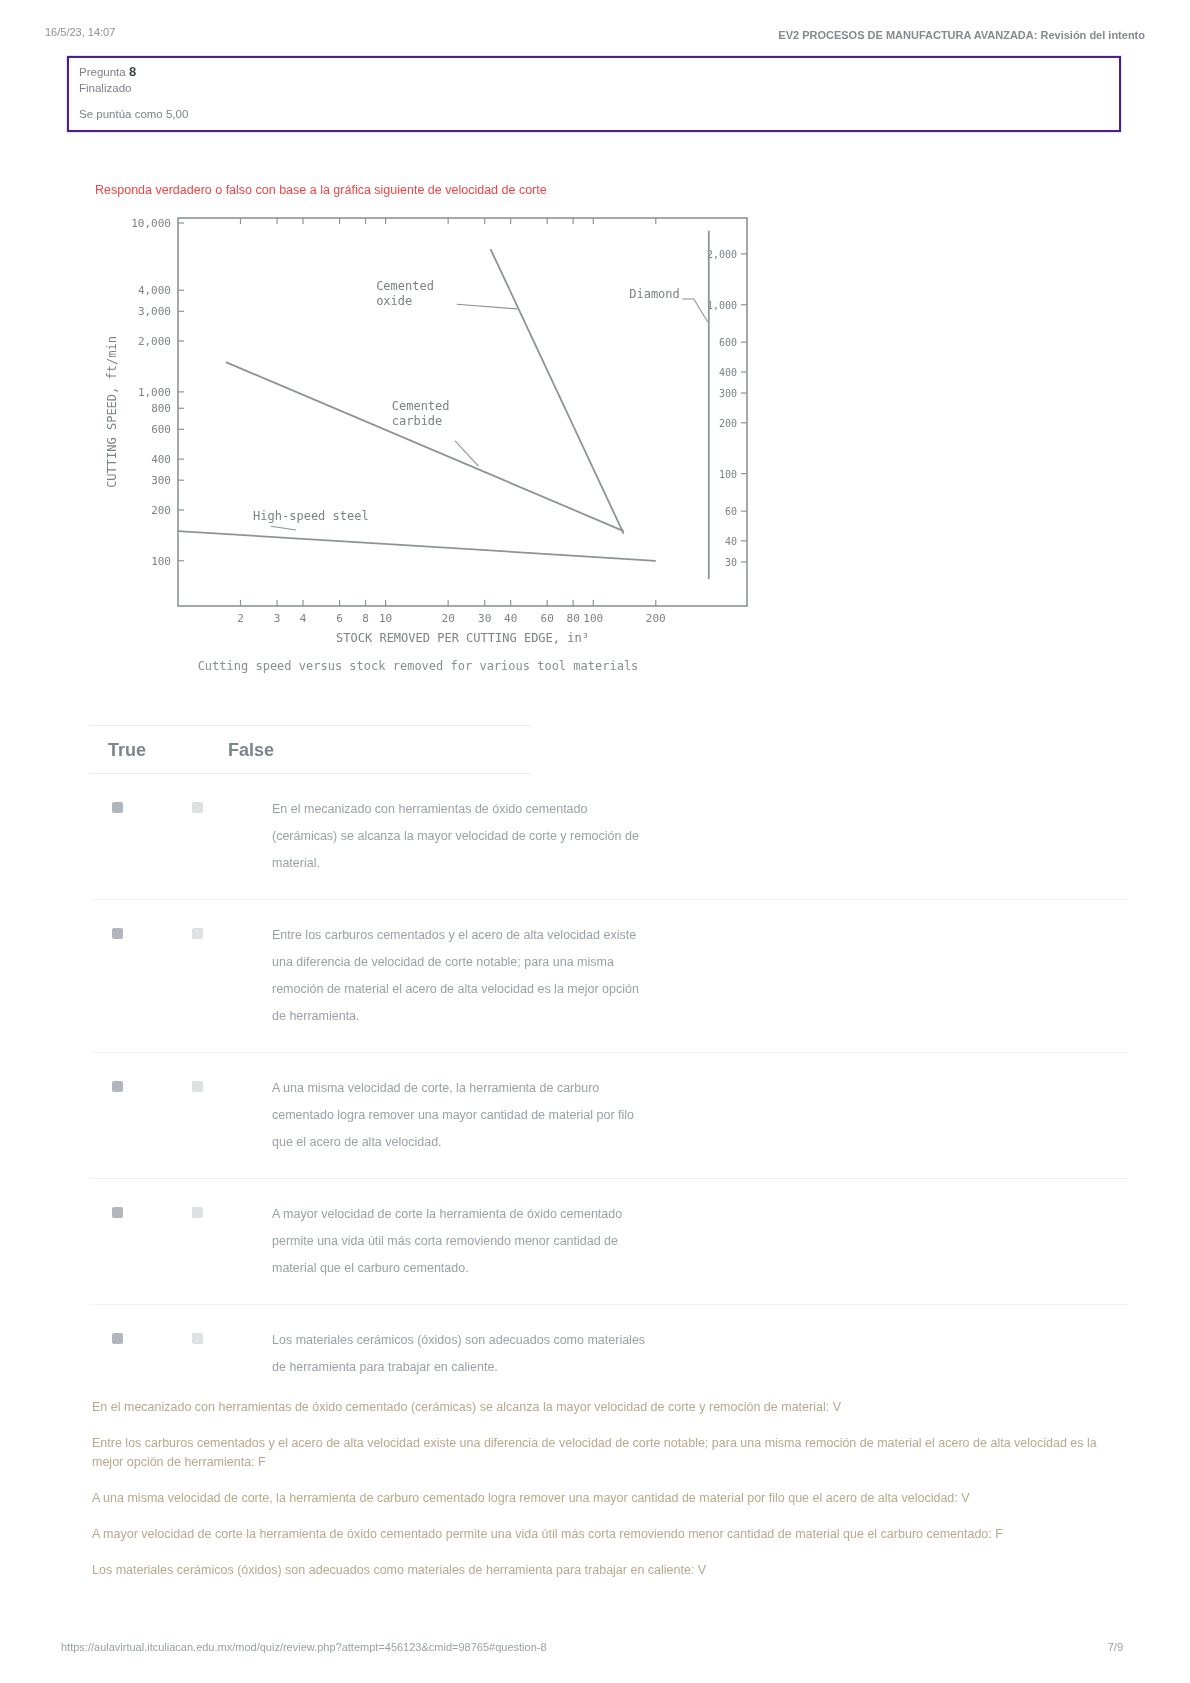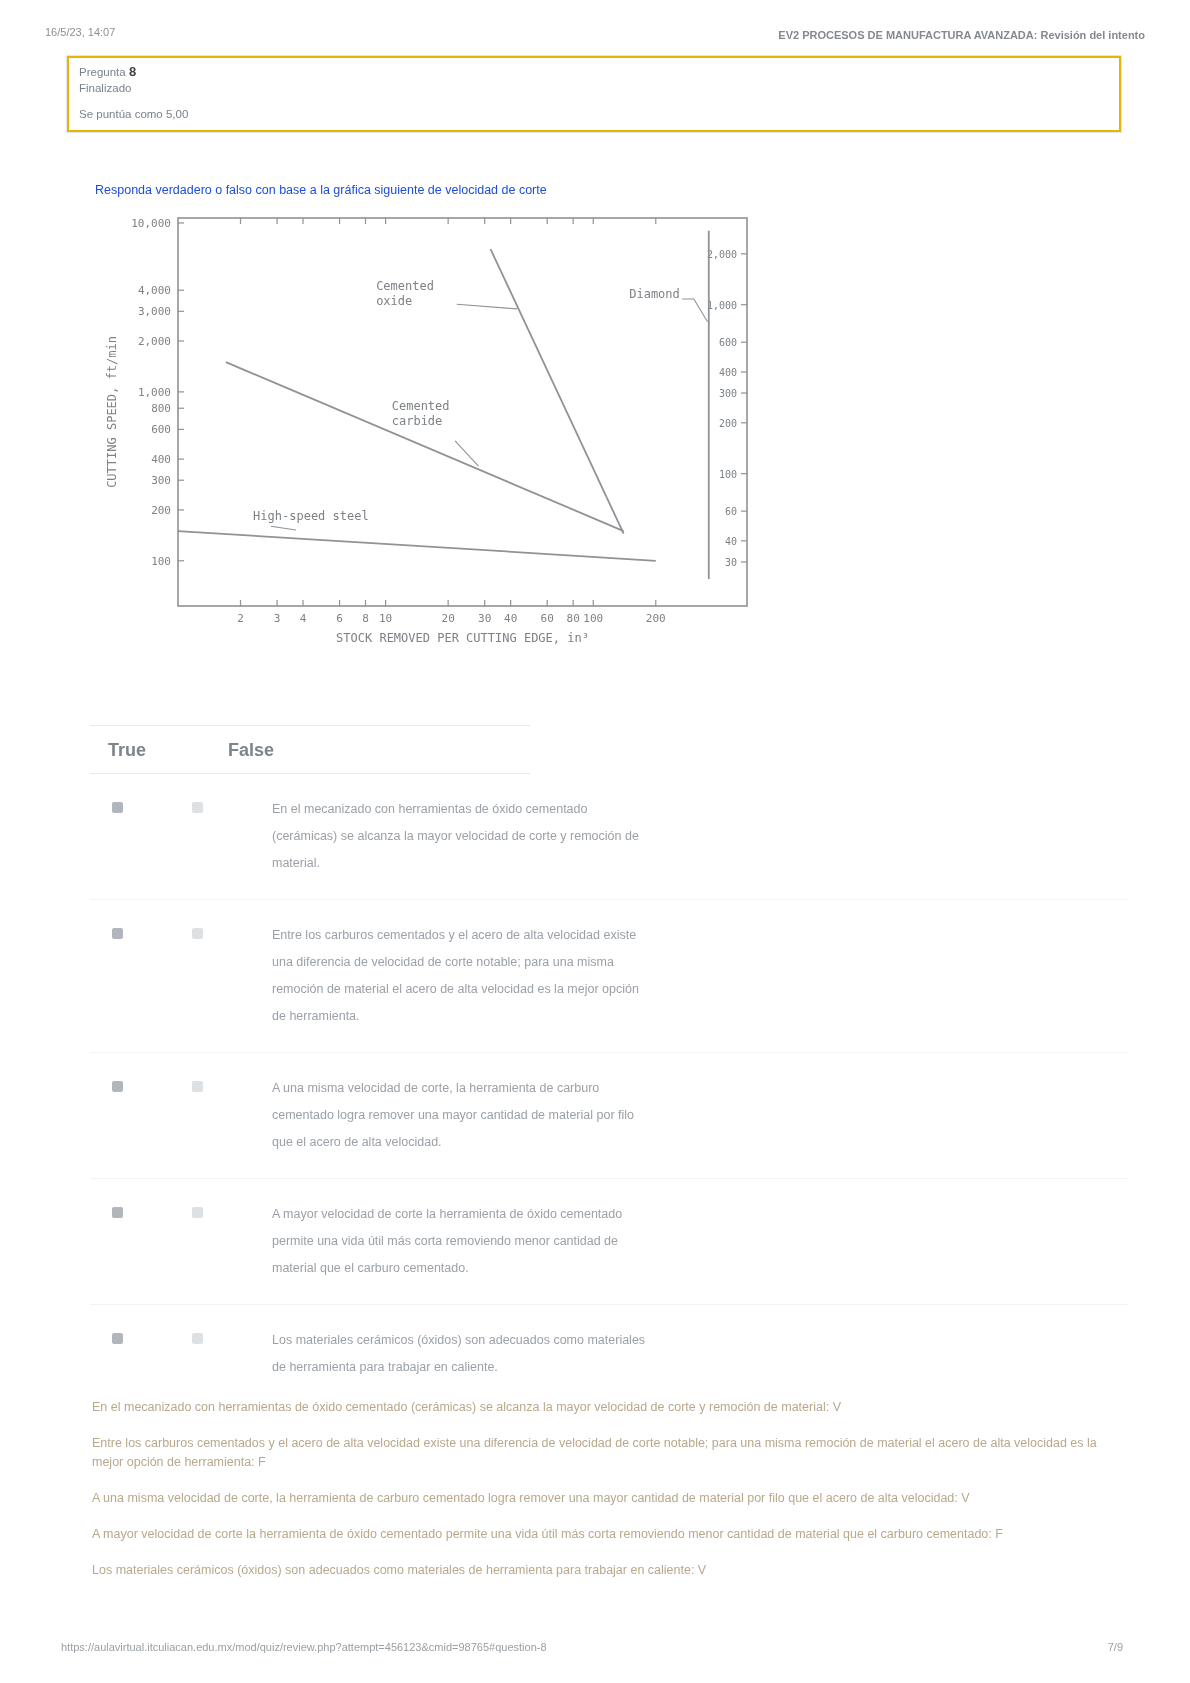--- a/index.html
+++ b/index.html
@@ -13,33 +13,33 @@
   
   .pg-header{
     position:absolute;top:26px;left:45px;right:45px;
     font-size:11px;color:#8b9096;
   }
   .pg-header .dt{position:absolute;left:0;top:0;}
   .pg-header .ttl{position:absolute;left:0;right:0;text-align:right;top:3px;color:#85898f;font-weight:bold;}
   
   .qbox{
     position:absolute;left:66px;top:55px;width:1056px;height:78px;
-    background:#eab308;border:1px solid #e3e7e9;box-sizing:border-box;
+    background:#4c1d95;border:1px solid #e3e7e9;box-sizing:border-box;
     padding:2px;
   }
   .qbox .qinner{
     background:#ffffff;width:100%;height:100%;box-sizing:border-box;
     padding:6px 10px;font-size:11.5px;color:#7a828a;line-height:16px;
   }
   .qbox .qnum b{color:#3f454b;font-size:13px;font-weight:bold;}
   .qbox .qgrade{margin-top:10px;}
   
   .prompt{
     position:absolute;left:95px;top:183px;width:700px;
-    font-size:12.5px;color:#1d4ed8;
+    font-size:12.5px;color:#ef4444;
   }
   
   .chart-wrap{position:absolute;left:100px;top:198px;width:700px;}
   .chart-caption{
     width:600px;margin:2px 0 0 18px;text-align:center;
     font-family:"DejaVu Sans Mono", monospace;
     font-size:12px;color:#8a8f94;
   }
   
   .answers{position:absolute;left:90px;top:725px;width:1038px;}
@@ -178,20 +178,21 @@
       <text x="291.7379010991365" y="212.10714738265764" text-anchor="start" font-size="12" fill="#7d8287">Cemented</text>
       <text x="291.7379010991365" y="227.10714738265764" text-anchor="start" font-size="12" fill="#7d8287">carbide</text>
       <polyline points="355.0816386151482,242.9892846290801 378.4831889554349,268.0174334480692" fill="none" stroke="#8e9397" stroke-width="1.1"></polyline>
       <text x="153.10799190307057" y="322.1640459953616" text-anchor="start" font-size="12" fill="#7d8287">High-speed steel</text>
       <polyline points="170.84643992897173,328.3175577447529 195.97955877650233,332.08041308183056" fill="none" stroke="#8e9397" stroke-width="1.1"></polyline>
       <text x="529.2333318020754" y="99.91133353508656" text-anchor="start" font-size="12" fill="#7d8287">Diamond</text>
       <polyline points="582.1700148301786,100.93735859135751 593.8319422489315,100.93735859135751 607.5211245034711,123.78418925435716" fill="none" stroke="#8e9397" stroke-width="1.1"></polyline>
       <text x="362.5" y="444" text-anchor="middle" font-size="12" fill="#7d8287">STOCK REMOVED PER CUTTING EDGE, in³</text>
       <text x="16" y="214" text-anchor="middle" font-size="12" fill="#7d8287" transform="rotate(-90 16 214)">CUTTING SPEED, ft/min</text>
     </svg>
+  <div class="chart-caption">Cutting speed versus stock removed for various tool materials</div>
 </div>
 
 <div class="answers">
   <div class="rule-short"></div>
   <div class="ans-head">
     <div class="h-true">True</div>
     <div class="h-false">False</div>
   </div>
   <div class="rule-short"></div>
   <div id="rows">

